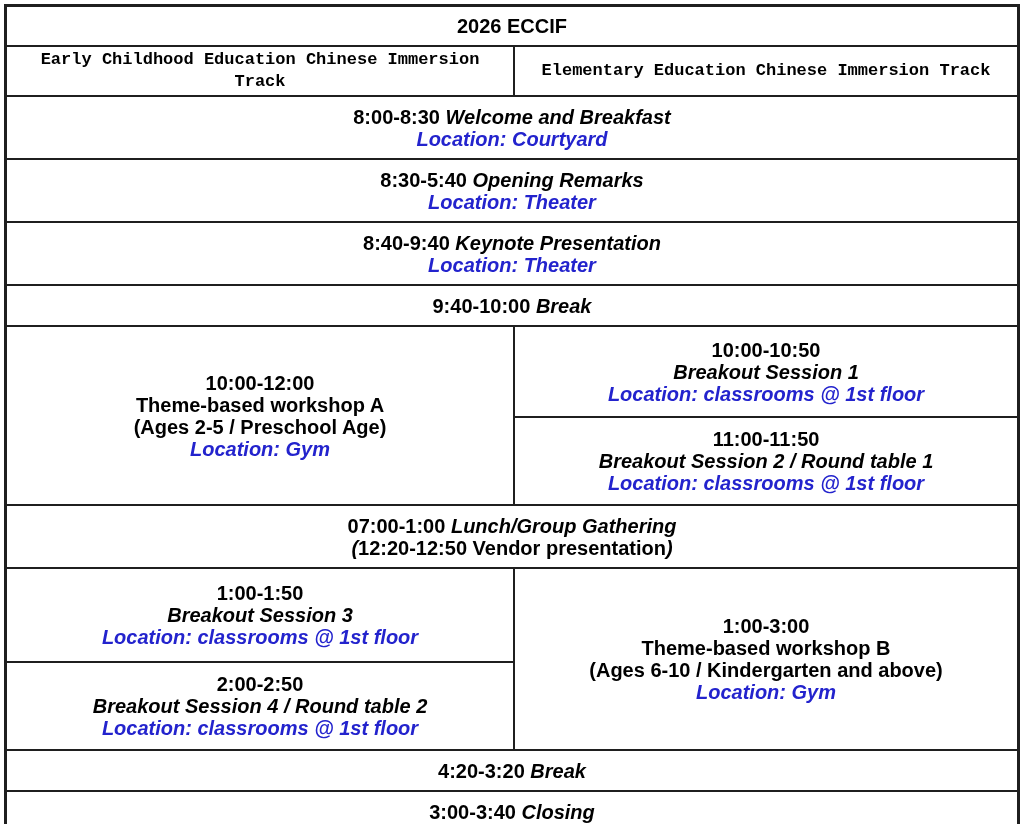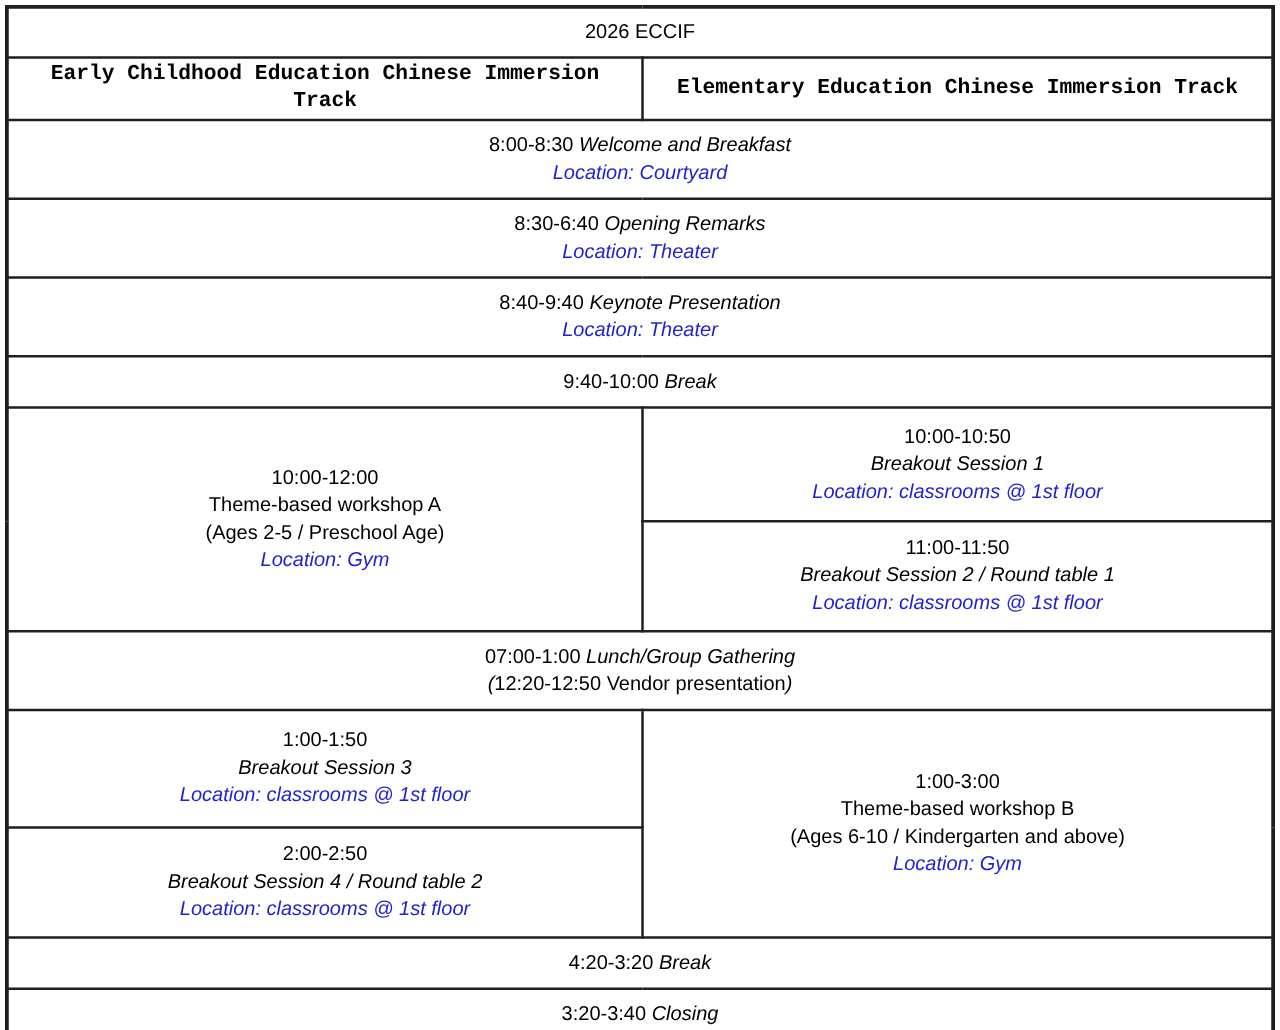--- a/index.html
+++ b/index.html
@@ -11,23 +11,23 @@
     margin:4px 0 0 4px;
     font-family:"Liberation Sans",sans-serif;
     color:#000000;
     border:3px solid #1f1f1f;
   }
   .schedule td,.schedule th{
     border:2px solid #1f1f1f;
     text-align:center;
     vertical-align:middle;
     padding:2px 8px;
-    font-size:16px;
+    font-size:20px;
     line-height:22px;
-    font-weight:normal;
+    font-weight:bold;
     background:#ffffff;
   }
   .schedule col.left-col{width:50.2%;}
   .schedule col.right-col{width:49.8%;}
   .title-cell{font-weight:bold;font-size:17px;}
   .schedule th{font-weight:bold;font-size:17px;}
   .row-title td{height:34px;}
   .row-head th{height:34px;font-family:Liberation Mono, monospace;}
   .row-2line td{height:57px;}
   .row-1line td{height:35px;}
@@ -62,21 +62,21 @@
 
   <tr class="row-2line">
     <td colspan="2">
       <span class="line"><span>8:00-8:30</span> <span class="ev">Welcome and Breakfast</span></span>
       <span class="line loc">Location: Courtyard</span>
     </td>
   </tr>
 
   <tr class="row-2line">
     <td colspan="2">
-      <span class="line"><span>8:30-6:40</span> <span class="ev">Opening Remarks</span></span>
+      <span class="line"><span>8:30-5:40</span> <span class="ev">Opening Remarks</span></span>
       <span class="line loc">Location: Theater</span>
     </td>
   </tr>
 
   <tr class="row-2line">
     <td colspan="2">
       <span class="line"><span>8:40-9:40</span> <span class="ev">Keynote Presentation</span></span>
       <span class="line loc">Location: Theater</span>
     </td>
   </tr>
@@ -137,18 +137,18 @@
   </tr>
 
   <tr class="row-1line">
     <td colspan="2">
       <span>4:20-3:20</span> <span class="ev">Break</span>
     </td>
   </tr>
 
   <tr class="row-2line">
     <td colspan="2">
-      <span class="line"><span>3:20-3:40</span> <span class="ev">Closing</span></span>
+      <span class="line"><span>3:00-3:40</span> <span class="ev">Closing</span></span>
       <span class="line loc">Location: Theater</span>
     </td>
   </tr>
 </tbody>
   </table>
 
 </body></html>

